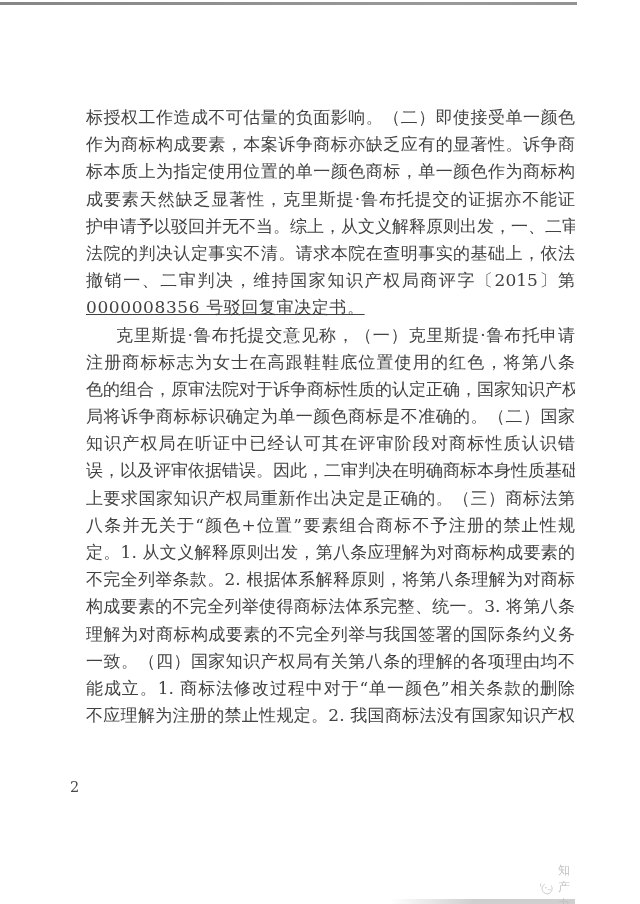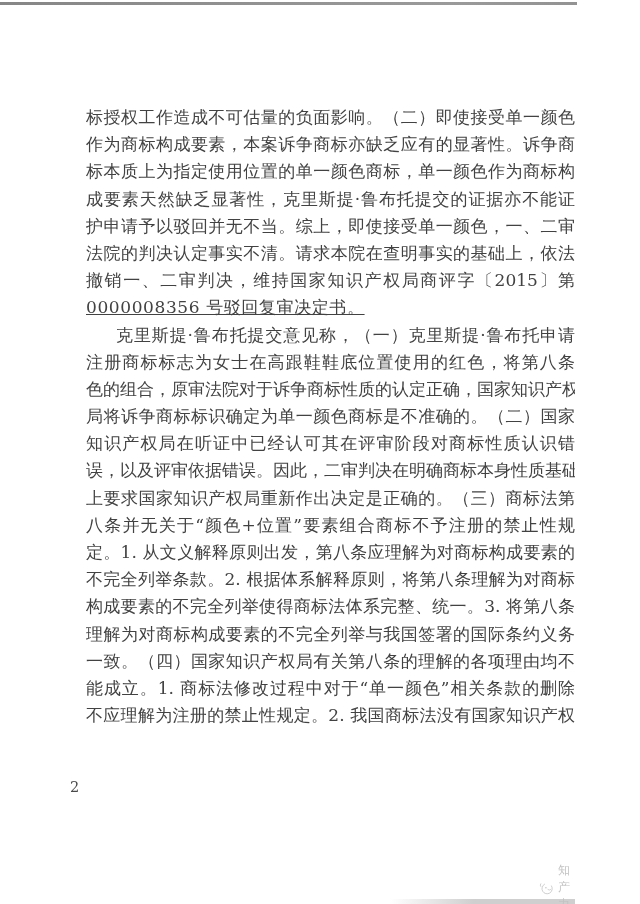--- a/index.html
+++ b/index.html
@@ -74,21 +74,21 @@
   <div class="edge-top"></div>
   <div class="edge-right-band"></div>
   <div class="edge-right"></div>
   <div class="edge-bottom"></div>
 
   <div class="doc-text">
     <div class="line">标授权工作造成不可估量的负面影响。（二）即使接受单一颜色</div>
     <div class="line">作为商标构成要素，本案诉争商标亦缺乏应有的显著性。诉争商</div>
     <div class="line">标本质上为指定使用位置的单一颜色商标，单一颜色作为商标构</div>
     <div class="line">成要素天然缺乏显著性，克里斯提·鲁布托提交的证据亦不能证</div>
-    <div class="line">护申请予以驳回并无不当。综上，即使接受单一颜色，一、二审</div>
+    <div class="line">护申请予以驳回并无不当。综上，从文义解释原则出发，一、二审</div>
     <div class="line">法院的判决认定事实不清。请求本院在查明事实的基础上，依法</div>
     <div class="line">撤销一、二审判决，维持国家知识产权局商评字〔2015〕第</div>
     <div class="line short">0000008356 号驳回复审决定书。</div>
     <div class="line indent">克里斯提·鲁布托提交意见称，（一）克里斯提·鲁布托申请</div>
     <div class="line">注册商标标志为女士在高跟鞋鞋底位置使用的红色，将第八条</div>
     <div class="line">色的组合，原审法院对于诉争商标性质的认定正确，国家知识产权</div>
     <div class="line">局将诉争商标标识确定为单一颜色商标是不准确的。（二）国家</div>
     <div class="line">知识产权局在听证中已经认可其在评审阶段对商标性质认识错</div>
     <div class="line">误，以及评审依据错误。因此，二审判决在明确商标本身性质基础</div>
     <div class="line">上要求国家知识产权局重新作出决定是正确的。（三）商标法第</div>

